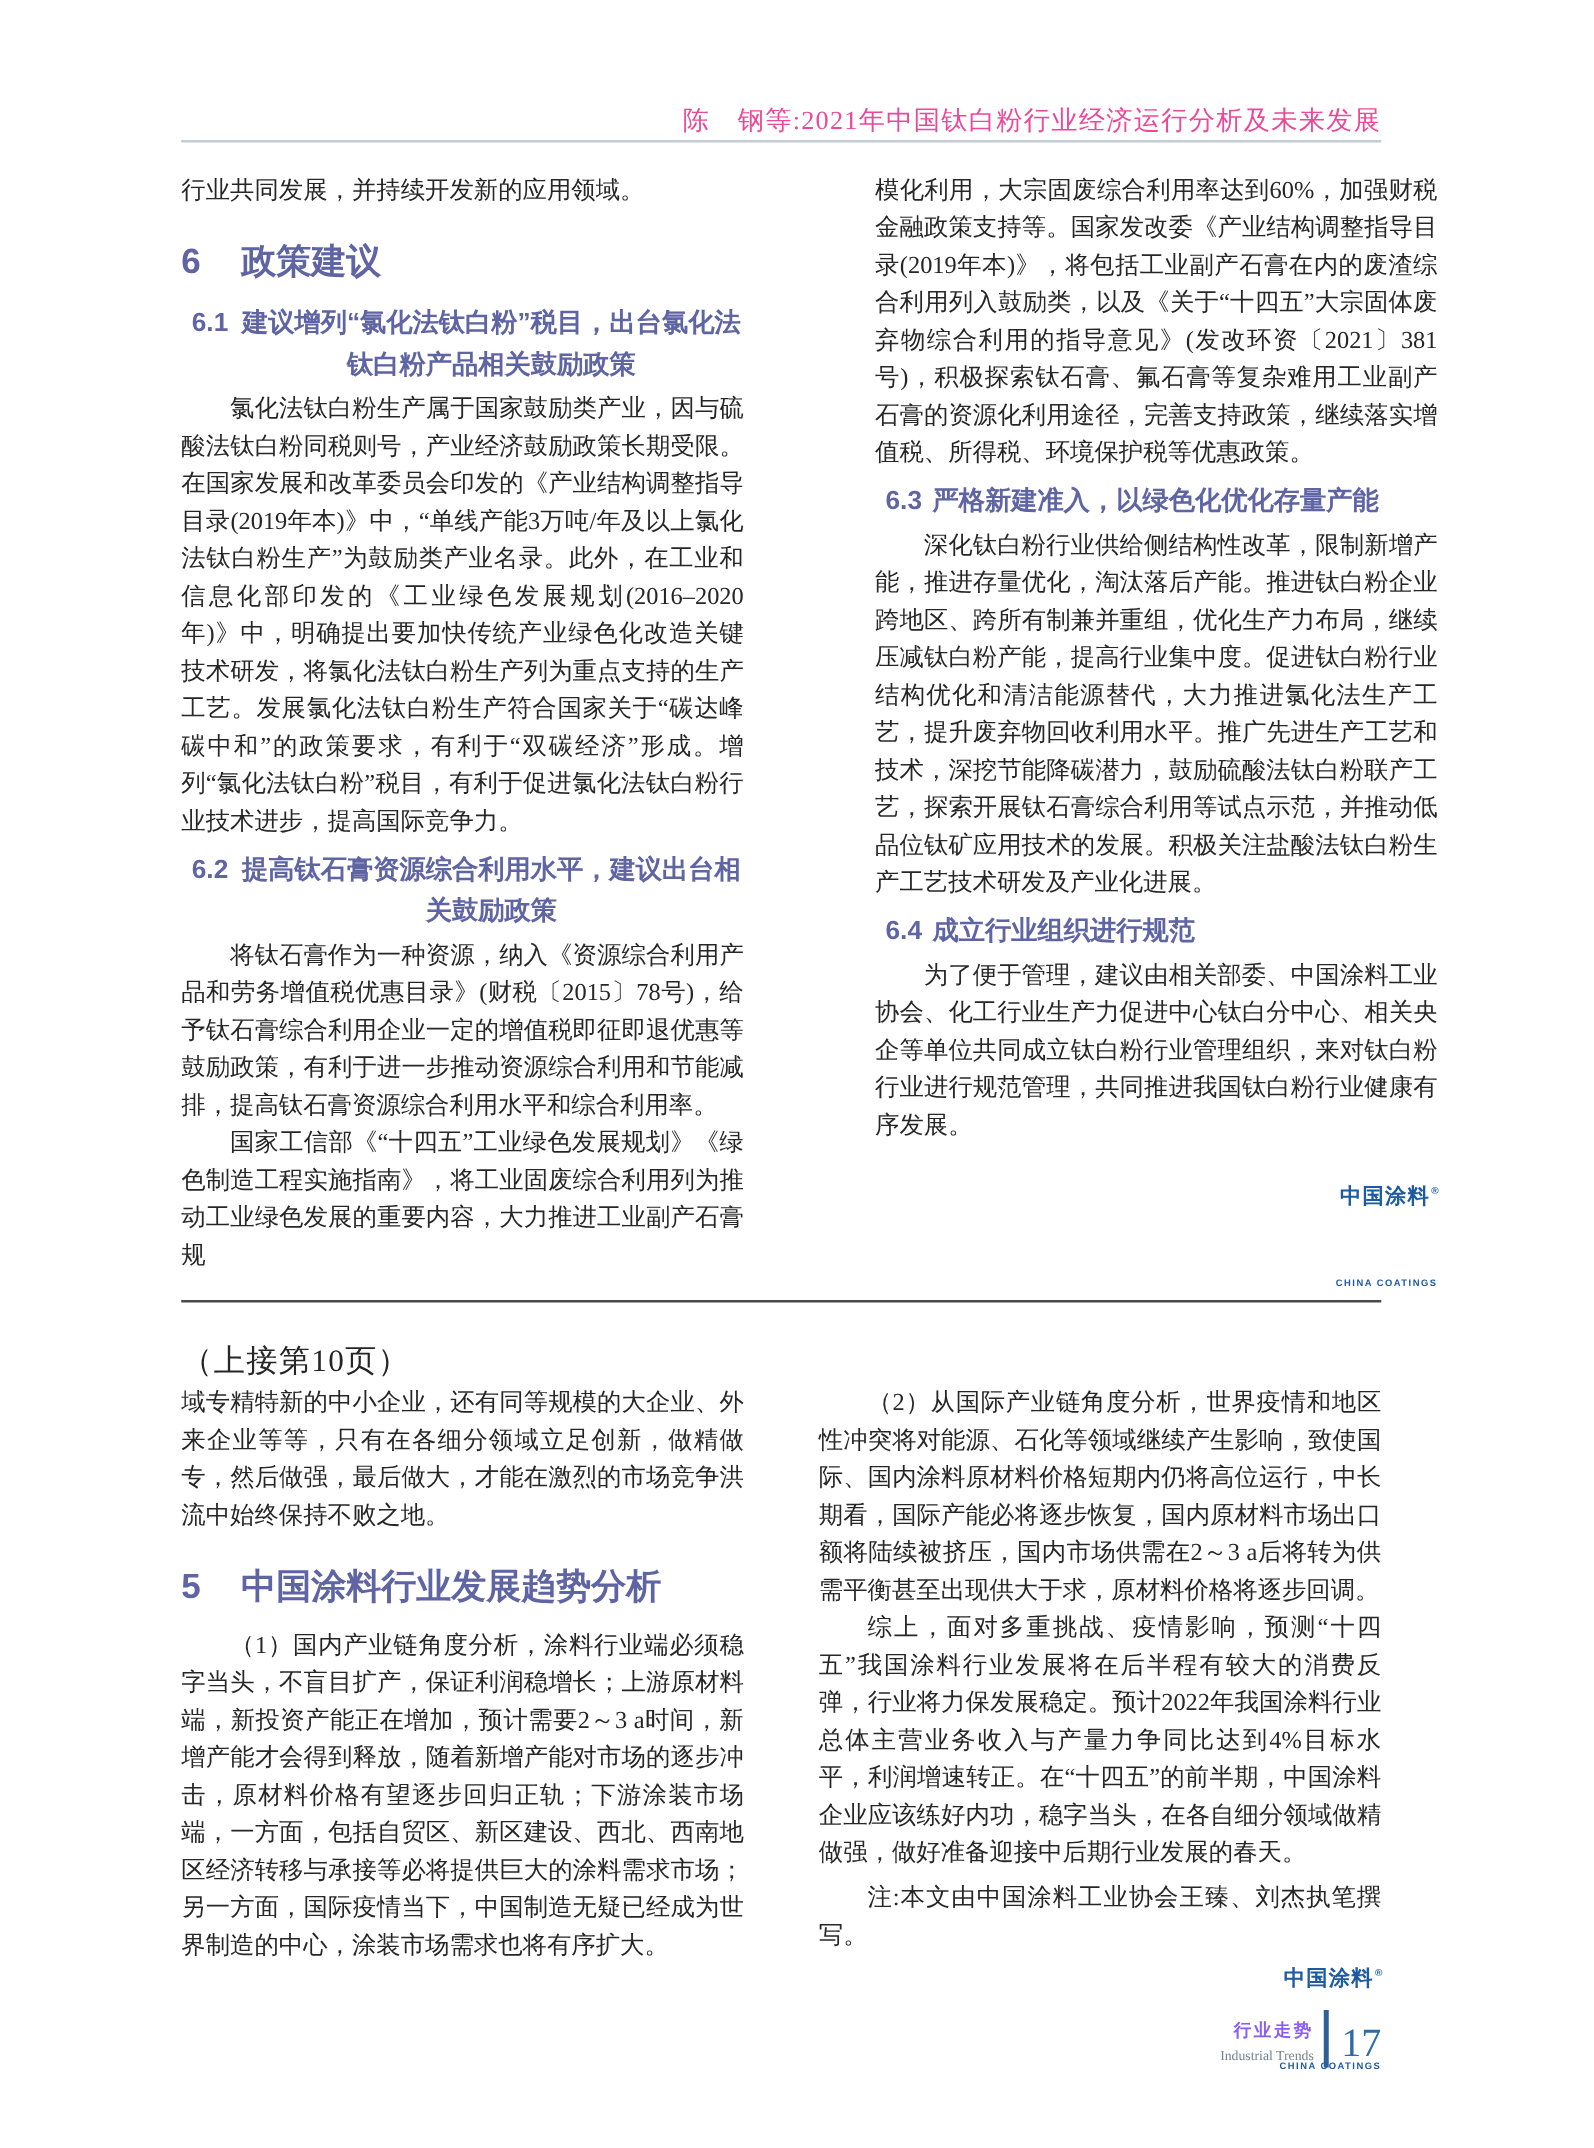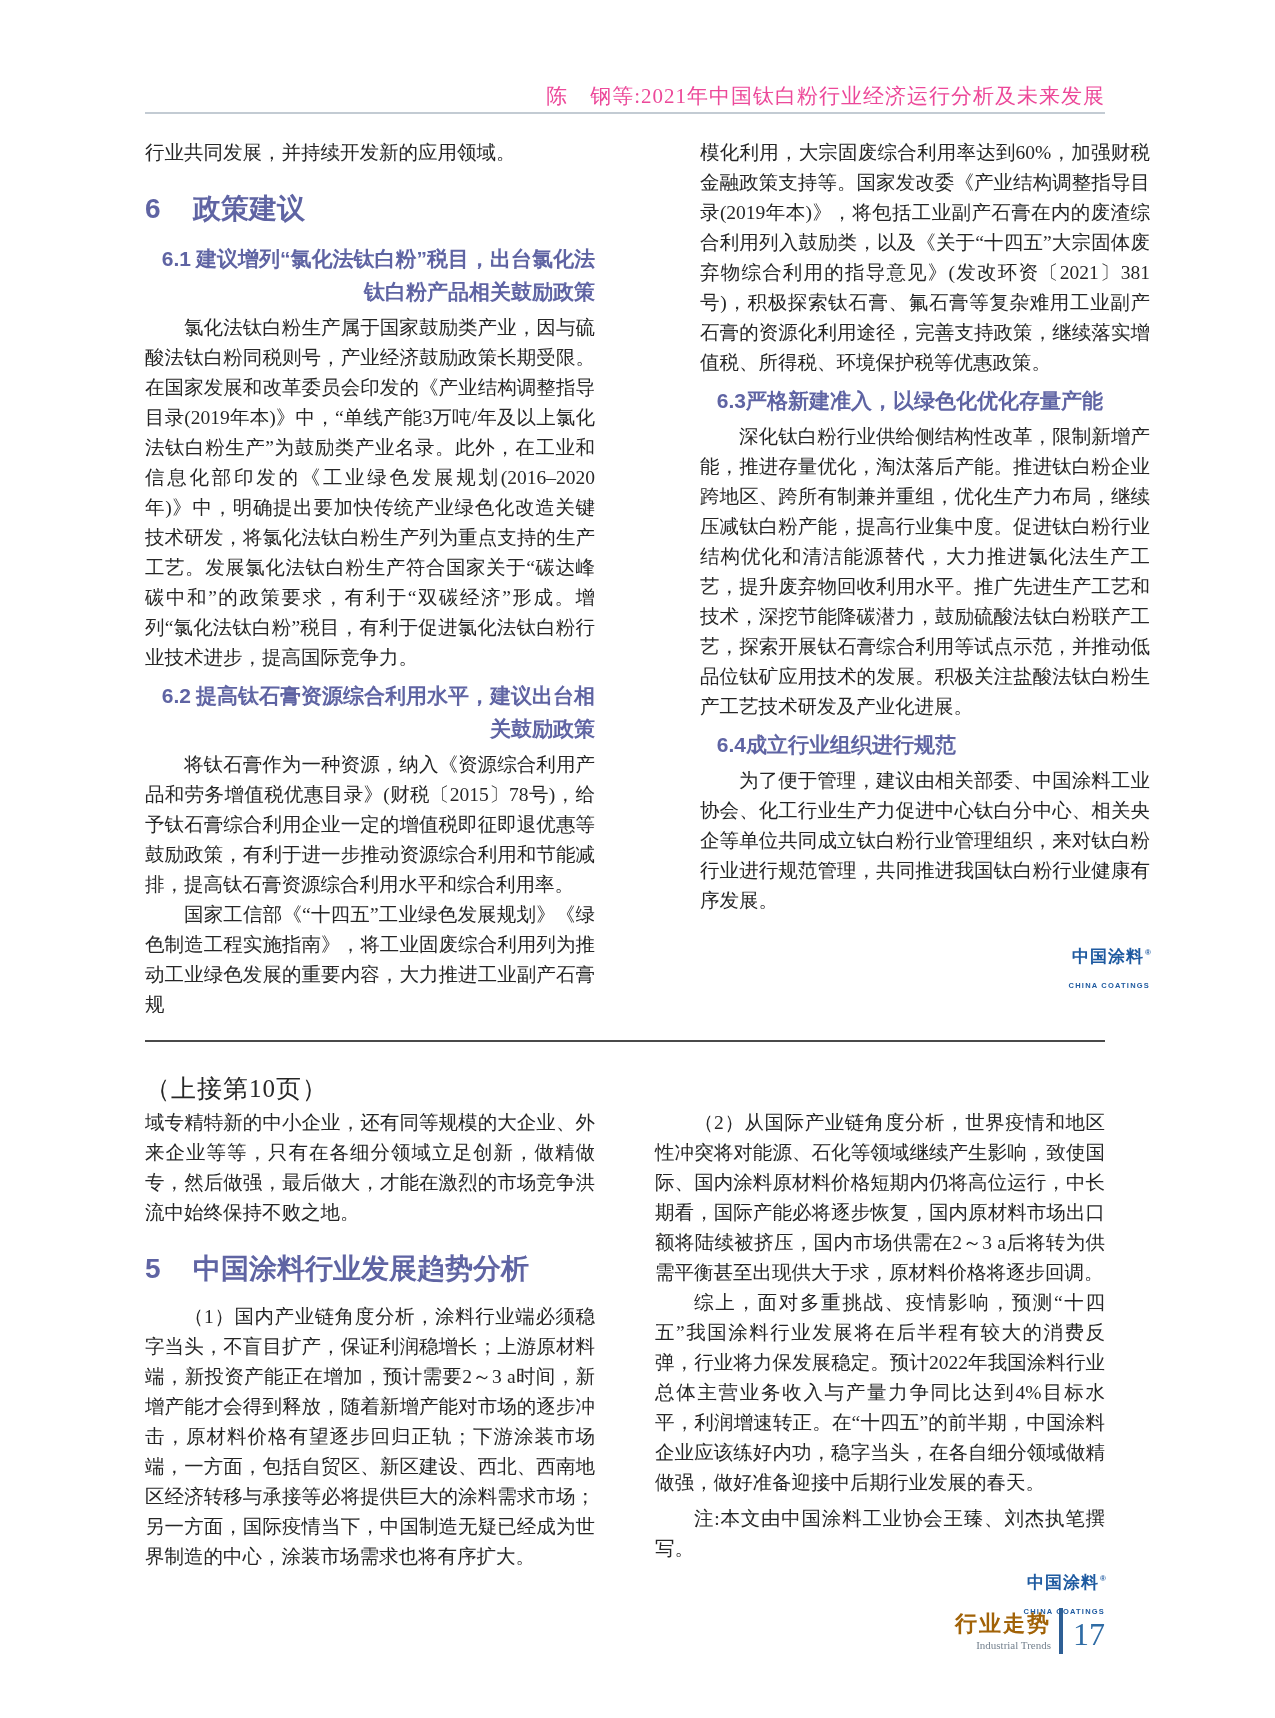--- a/index.html
+++ b/index.html
@@ -25,44 +25,44 @@
   p.ind{text-indent:2em;}
   p.cont{text-indent:0;}
   
   .h1{
     display:flex;color:#5f64a3;font-family:"Liberation Sans","DejaVu Sans",sans-serif;
     font-weight:bold;font-size:28px;line-height:34px;margin:24px 0 16px 0;text-align:left;
   }
   .h1 .n{width:48px;flex-shrink:0;}
   .h2{
     display:flex;color:#5f64a3;font-family:"Liberation Sans","DejaVu Sans",sans-serif;
-    font-weight:bold;font-size:21px;line-height:33px;margin:6px 0 5px 0;text-align:right;
+    font-weight:bold;font-size:21px;line-height:33px;margin:6px 0 5px 0;text-align:center;
   }
   .h2 .n{width:46px;flex-shrink:0;}
   
   .continued-note{top:1072px;left:145px;font-size:25px;color:#262626;letter-spacing:1px;}
   .mid-rule{top:1040px;left:145px;width:960px;height:2px;background:#4a4a4a;}
   
-  .logo{display:flex;flex-direction:column;align-items:flex-end;margin-top:32px;}
+  .logo{display:flex;flex-direction:column;align-items:flex-end;margin-top:32px;gap:41px;}
   .logo-cn{
     font-family:"Liberation Sans","DejaVu Sans",sans-serif;font-weight:bold;
     font-size:17px;line-height:18px;color:#1e5aa0;letter-spacing:1px;position:relative;
   }
   .logo-cn .reg{font-size:8px;position:relative;top:-7px;left:1px;letter-spacing:0;}
   .logo-en{
     font-family:"Liberation Sans","DejaVu Sans",sans-serif;font-weight:bold;
     font-size:7.5px;color:#1e5aa0;letter-spacing:1.2px;margin-top:2px;
   }
   .note-line{margin-top:6px;}
   
   .footer{top:1608px;left:145px;width:960px;display:flex;justify-content:flex-end;align-items:center;}
   .footer-text{display:flex;flex-direction:column;align-items:flex-end;margin-right:8px;}
   .footer-cn{
     font-family:"Liberation Sans","DejaVu Sans",sans-serif;font-weight:bold;
-    font-size:22px;line-height:24px;color:#a16207;letter-spacing:2px;
+    font-size:14px;line-height:24px;color:#8b5cf6;letter-spacing:2px;
   }
   .footer-en{font-size:11px;color:#75828f;margin-top:3px;}
   .footer-bar{width:4px;height:46px;background:#2e5f95;margin-right:10px;}
   .footer-page{
     font-size:32px;color:#2f6ca5;font-family:"Liberation Serif","DejaVu Serif",serif;
     padding-top:6px;
   }
 </style>
 </head>
 <body>

